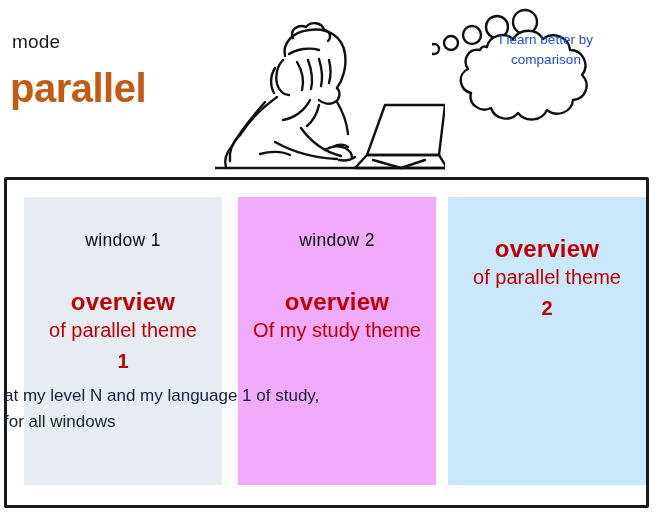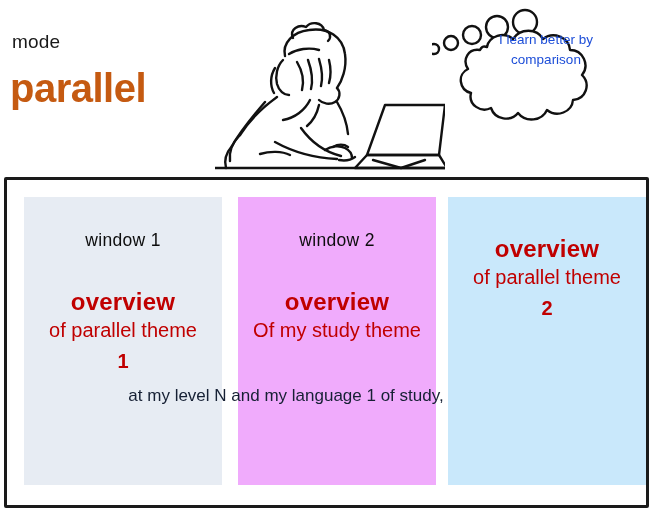--- a/index.html
+++ b/index.html
@@ -135,21 +135,21 @@
     display: block;
     margin-top: 2px;
   }
 
   
   #caption {
     position: absolute;
     left: 4px;
     top: 383px;
     width: 564px;
-    text-align: center;
+    text-align: left;
     font-size: 17px;
     color: #162034;
     line-height: 1.5;
     pointer-events: none;
   }
 </style>
 </head>
 <body>
 
 <div id="header">
@@ -263,13 +263,14 @@
         <span>of parallel theme</span>
         <span class="num">2</span>
       </div>
     </div>
   </div>
 
 </div>
 
 <div id="caption">
   <div>at my level N and my language 1 of study,</div>
+  <div>for all windows</div>
 </div>
 
 </body></html>

